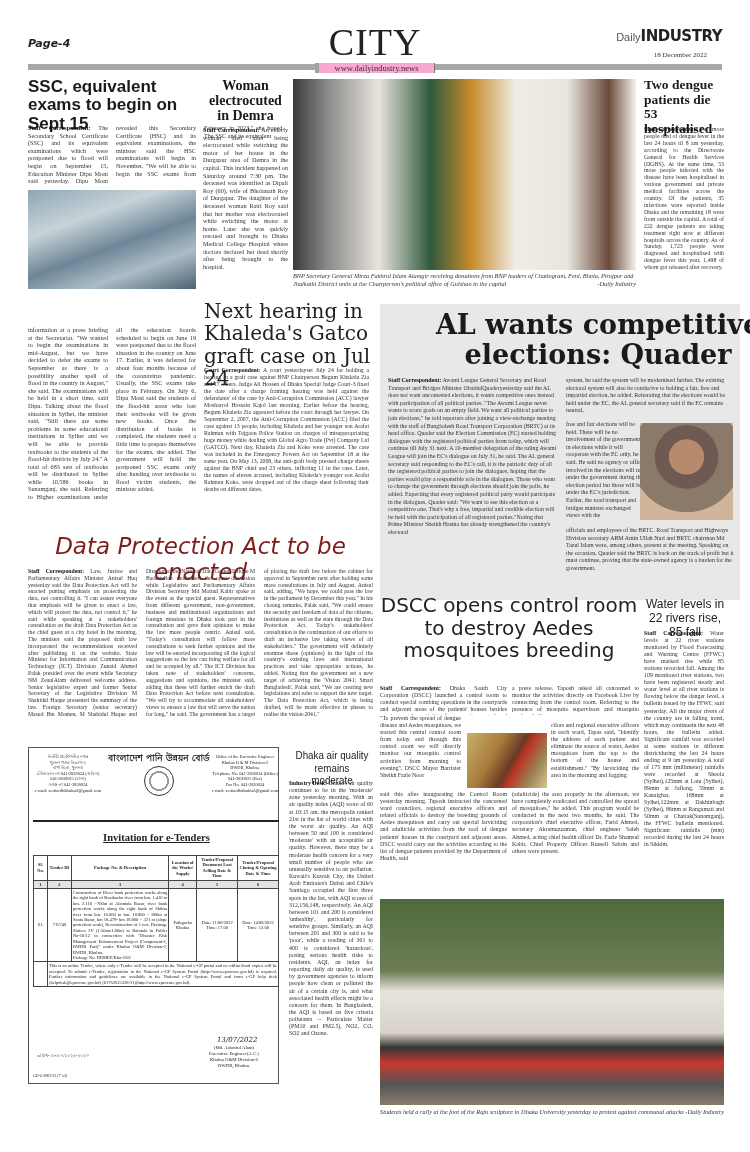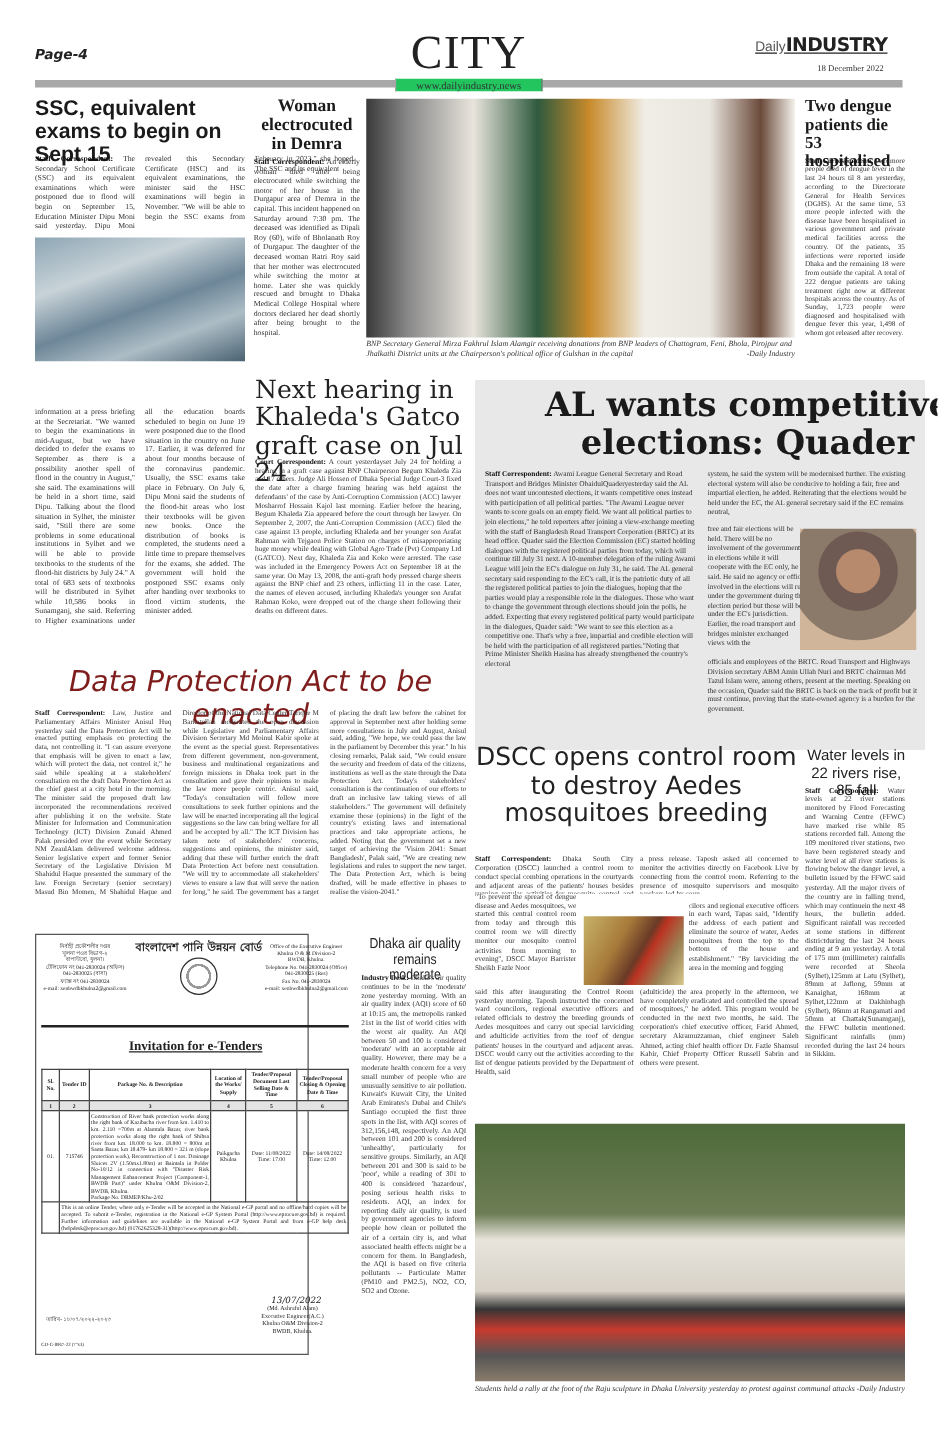--- a/index.html
+++ b/index.html
@@ -12,40 +12,40 @@
   .head { font-family: "DejaVu Serif", serif; color: #1a1a1a; font-weight: bold; line-height: 1.08; }
   .head-cond { font-family: "Liberation Serif", serif; color: #222; line-height: 1.1; }
   .photo { position: absolute; overflow: hidden; }
   .caption { font-family: "Liberation Serif", serif; font-style: italic; font-size: 6.3px; line-height: 7.6px; color: #333; }
   .cols2 { column-count: 2; column-gap: 8px; }
   .cols3 { column-count: 3; column-gap: 9px; }
 
   
   #page-label { left: 28px; top: 37px; font-family: "DejaVu Sans", sans-serif; font-weight: bold; font-style: italic; font-size: 11px; }
   #section-title { left: 0; width: 750px; text-align: center; top: 20px; font-family: "Liberation Serif", serif; font-weight: normal; font-size: 38px; letter-spacing: 1px; }
-  #brand { right: 40px; top: 27px; font-family: "DejaVu Sans", sans-serif; font-size: 15px; text-align: right; text-decoration: underline; }
+  #brand { right: 28px; top: 27px; font-family: "DejaVu Sans", sans-serif; font-size: 15px; text-align: right; }
   #brand .daily { font-family: "Liberation Sans", sans-serif; font-size: 11px; color: #555; font-weight: normal; }
   #brand .ind { font-weight: bold; font-size: 15px; color: #222; letter-spacing: -0.5px; }
   #date { right: 43px; top: 51px; font-family: "Liberation Serif", serif; font-size: 7px; color: #333; }
   .rule { position: absolute; top: 64px; height: 6px; background: #a8a8a8; }
   #website { left: 0; width: 750px; text-align: center; top: 63px; font-family: "Liberation Serif", serif; font-size: 8.5px; color: #333; }
-  #website span { background: #22c55e; padding: 0 16px; border-left: 1px solid #a3a3a3; border-right: 1px solid #777; }
+  #website span { background: #f9a8d4; padding: 0 16px; border-left: 4px solid #a3a3a3; border-right: 1px solid #777; }
 
   
   .img-exam { background: linear-gradient(160deg,#8ea6b5 0%,#c8d3d8 30%,#6d8698 55%,#adbdc6 75%,#4a6272 100%); }
   .img-bnp { background: linear-gradient(90deg,#3a3a3a 0%,#8a8a8a 10%,#e8e4dc 25%,#2f5a3e 40%,#c88a2b 52%,#f0ede6 65%,#e9e6df 80%,#6b4a3a 92%,#f4f2ec 100%); }
   .img-quader { background: radial-gradient(circle at 50% 35%,#b88a6d 0 22%,#6e5a52 23% 40%,#8b7a6a 41% 70%,#d0b59a 71%); }
   .img-mosq { background: linear-gradient(120deg,#c7b36a 0%,#a87b3b 35%,#6a3a26 55%,#b32 62%,#9a8255 80%,#d8c88c 100%); }
   .img-rally { background: linear-gradient(180deg,#4e6a3a 0%,#6d7d55 35%,#e8e4dc 45%,#d8d2c8 65%,#353535 72%,#c73a2e 80%,#555 90%,#8a7c6c 100%); }
 
   
   #al-box { left: 380px; top: 304px; width: 360px; height: 296px; background: #e8e8e8; }
 
   
-  #tender { left: 28px; top: 747px; width: 219px; height: 337px; border: 1px solid #555; background: #fff; font-family: "Liberation Serif", serif; color: #222; }
+  #tender { left: 28px; top: 747px; width: 251px; height: 337px; border: 1px solid #555; background: #fff; font-family: "Liberation Serif", serif; color: #222; }
   .t-small { font-size: 4.4px; line-height: 5.6px; }
   #tender-table { position: absolute; left: 4px; top: 107px; width: 246px; border-collapse: collapse; font-size: 4.5px; line-height: 5.4px; }
   #tender-table th, #tender-table td { border: 0.8px solid #444; padding: 1px; vertical-align: middle; text-align: center; }
   #tender-table th { font-weight: bold; }
   #tender-table td.desc { text-align: justify; vertical-align: top; }
   .t-num td { background: #e3e3e3; font-weight: bold; }
 </style>
 </head>
 <body>
 

